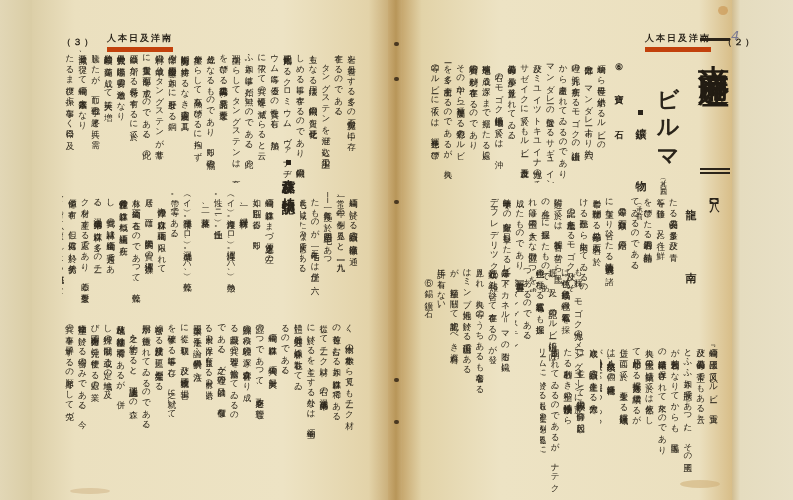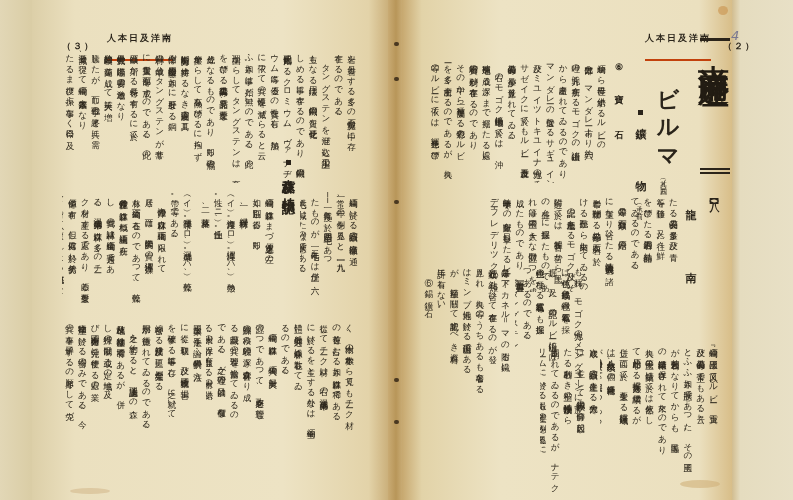--- a/index.html
+++ b/index.html
@@ -25,21 +25,21 @@
   .gutter {
     position: absolute; left: 388px; top: 0; width: 16px; height: 500px;
     background: linear-gradient(90deg, #c9ab74, #b89659 50%, #cdb17c);
   }
   .stitch { position: absolute; left: 394px; width: 5px; height: 4px; background: #4a3820; border-radius: 2px; }
 
   .running-head {
     position: absolute; top: 32px; font-size: 9px; font-weight: bold; letter-spacing: 2px;
     display: flex; gap: 12px; align-items: center;
   }
-  .running-head .title { border-bottom: 2px solid #c2410c; padding-bottom: 14px; }
+  .running-head .title { border-bottom: 5px solid #c2410c; padding-bottom: 2px; }
   .rh-left { left: 62px; }
   .rh-right { left: 645px; flex-direction: row-reverse; }
   .pencil { position: absolute; left: 731px; top: 28px; font-size: 13px; color: #7a7890; font-style: italic; font-family: "DejaVu Sans", sans-serif; }
 
   .col-block {
     position: absolute; writing-mode: vertical-rl; font-size: 8.6px; line-height: 12.8px;
     letter-spacing: 0.6px; white-space: pre; overflow: hidden; color: #2d271c;
   }
   .col-block p { margin: 0; }
 

